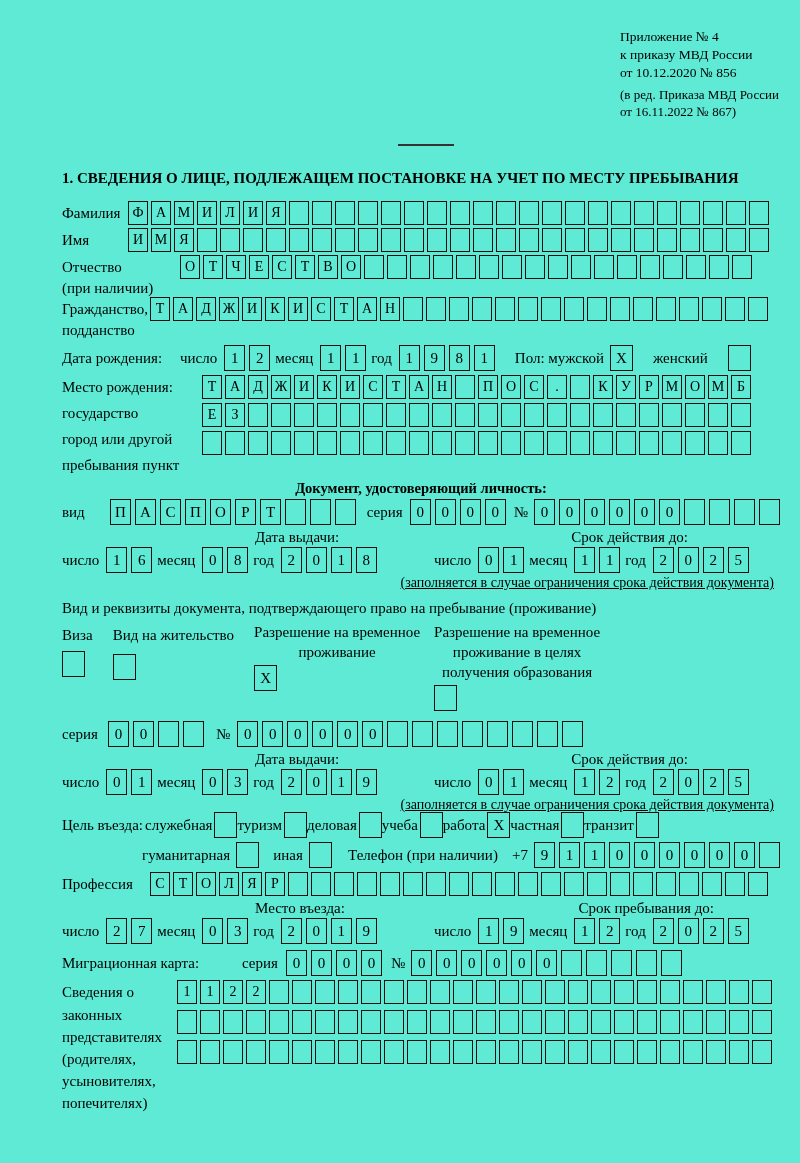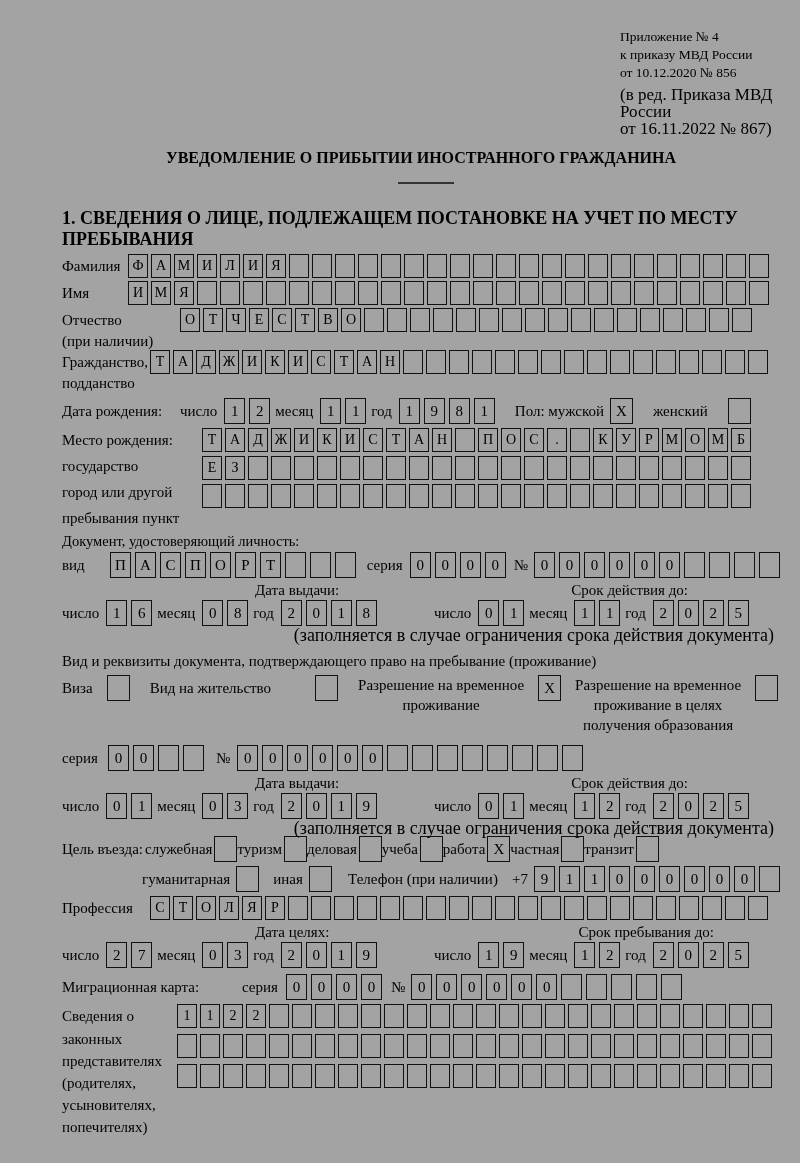--- a/index.html
+++ b/index.html
@@ -1,29 +1,29 @@
 <!DOCTYPE html>
 <html><head>
 <meta charset="utf-8">
 <style>
   * { margin:0; padding:0; box-sizing:border-box; }
   html,body { background:#888; }
   .page {
-    width:800px; height:1163px; margin:0 auto; background:#a3a3a3; color:#000;
+    width:800px; height:1163px; margin:0 auto; background:#5eead4; color:#000;
     font-family:"Liberation Serif","DejaVu Serif",serif; font-size:15px;
     padding:28px 20px 0 62px; overflow:hidden; position:relative;
   }
   
   .annex { margin-left:558px; font-size:13.5px; line-height:18px; }
-  .annex .rev { margin-top:4px; font-size:17px; line-height:17px; }
+  .annex .rev { margin-top:4px; font-size:13px; line-height:17px; }
   .form-word { text-align:right; padding-right:15px; font-weight:bold; font-size:15px; margin-top:13px; letter-spacing:.5px; }
   
   .title { text-align:center; font-weight:bold; font-size:16px; line-height:21px; margin-top:10px; }
   .blank-line { display:inline-block; width:56px; border-bottom:2px solid #333; margin-left:10px; height:14px; }
-  .section-heading { font-weight:bold; font-size:18px; margin-top:19px; }
+  .section-heading { font-weight:bold; font-size:15px; margin-top:19px; }
   
   .frow { display:flex; align-items:center; }
   .frow.top { align-items:flex-start; }
   .lbl { white-space:nowrap; }
   .lblcol { display:flex; flex-direction:column; }
   .lblcol .l1 { line-height:25px; }
   .lblcol .l2, .lblcol .ln { line-height:17px; }
   .w66 { flex:0 0 66px; } .w118 { flex:0 0 118px; } .w88 { flex:0 0 88px; }
   .w140 { flex:0 0 140px; } .w115 { flex:0 0 115px; } .w48 { flex:0 0 48px; }
   .w180 { flex:0 0 180px; } .w112 { flex:0 0 112px; }
@@ -43,53 +43,52 @@
   .boxcol { display:flex; flex-direction:column; gap:4px; }
   
   .dhead { display:flex; margin-top:4px; font-size:15px; }
   .dhead .h1 { margin-left:193px; }
   .dhead .h2 { margin-left:auto; margin-right:92px; }
   .dhead .h2.wide { margin-right:66px; }
   .daterow { display:flex; align-items:center; margin-top:1px; }
   .dgroup { display:inline-flex; align-items:center; gap:5px; }
   .dgroup .lbl { margin-right:2px; }
   .dr-left { flex:0 0 372px; }
-  .note { text-align:right; padding-right:6px; font-size:18px; line-height:15px; margin-top:2px; }
+  .note { text-align:right; padding-right:6px; font-size:14px; line-height:15px; margin-top:2px;text-decoration:underline; }
   
   .intro { margin-top:8px; line-height:21px; }
   .opts { display:flex; align-items:flex-start; margin-top:3px; gap:14px; }
-  .opt { display:flex; align-items:flex-start; gap:14px; }
+  .opt { display:flex; align-items:flex-start; gap:3px;flex-direction:column; }
   .opt .lines { text-align:center; line-height:20px; }
   .opt .lbl { line-height:26px; }
   
   .purpose { display:flex; align-items:center; flex-wrap:nowrap; }
   .purpose .lbl { margin-right:2px; }
   .hum { display:flex; align-items:center; gap:6px; margin-top:4px; padding-left:80px; }
   .sp8 { display:inline-block; width:8px; } .sp16 { display:inline-block; width:16px; }
-  .mt2{margin-top:2px;} .mt3{margin-top:3px;} .mt4{margin-top:4px;} .mt6{margin-top:6px;} .mt10{margin-top:10px;} .mt14{margin-top:4px;}
-  .center-bold { text-align:left; font-weight:normal; font-size:14.5px; margin-top:2px; }
+  .mt2{margin-top:2px;} .mt3{margin-top:3px;} .mt4{margin-top:4px;} .mt6{margin-top:6px;} .mt10{margin-top:10px;} .mt14{margin-top:14px;}
+  .center-bold { text-align:center; font-weight:bold; font-size:14.5px; margin-top:2px; }
   .reps-note { font-size:13.5px; margin-top:4px; margin-left:28px; white-space:nowrap; }
 </style>
 </head>
 <body>
 
 <div class="page">
 
   <div class="annex">
     <div>Приложение № 4</div>
     <div>к приказу МВД России</div>
     <div>от 10.12.2020 № 856</div>
     <div class="rev">
       <div>(в ред. Приказа МВД России</div>
       <div>от 16.11.2022 № 867)</div>
     </div>
   </div>
 
   <div class="title">
-    <div>УВЕДОМЛЕНИЕ О ПРИБЫТИИ ИНОСТРАННОГО ГРАЖДАНИНА</div>
     <div>
       <span class="blank-line"></span>
     </div>
   </div>
 
   <div class="section-heading">1. СВЕДЕНИЯ О ЛИЦЕ, ПОДЛЕЖАЩЕМ ПОСТАНОВКЕ НА УЧЕТ ПО МЕСТУ ПРЕБЫВАНИЯ</div>
 
   <div class="frow mt14">
     <span class="lbl w66">Фамилия</span>
     <span class="cells">
@@ -605,21 +604,21 @@
         <span class="cell"></span>
         <span class="cell"></span>
         <span class="cell"></span>
         <span class="cell"></span>
         <span class="cell"></span>
         <span class="cell"></span>
       </span>
   </div>
 
   <div class="dhead mt4">
-    <span class="h1">Дата целях:</span>
+    <span class="h1">Место въезда:</span>
     <span class="h2 wide">Срок пребывания до:</span>
   </div>
   <div class="daterow">
     <span class="dgroup dr-left">
       <span class="lbl">число</span>
       <span class="cells sp">
           <span class="cell">2</span>
           <span class="cell">7</span>
         </span>
       <span class="lbl">месяц</span>

